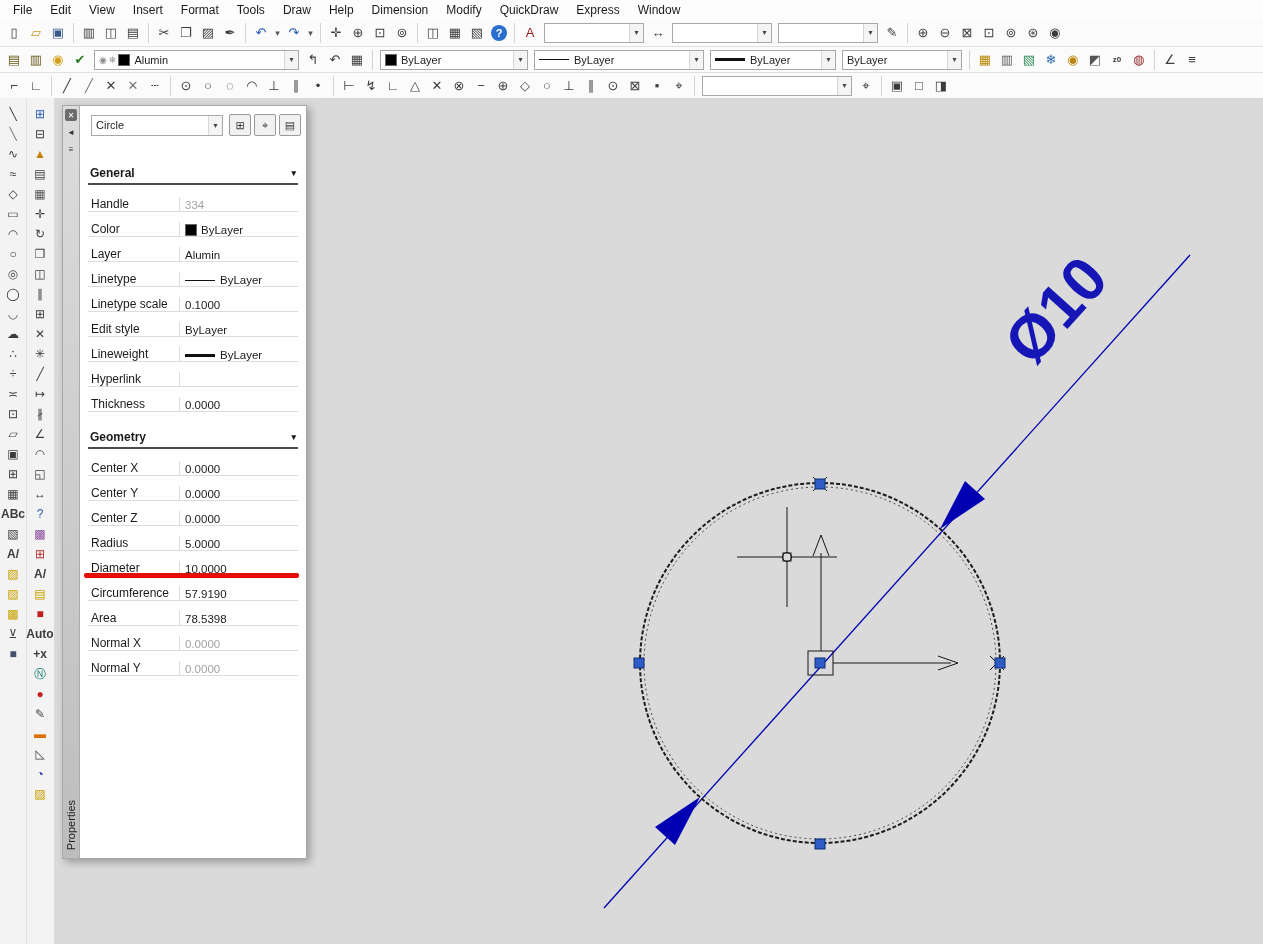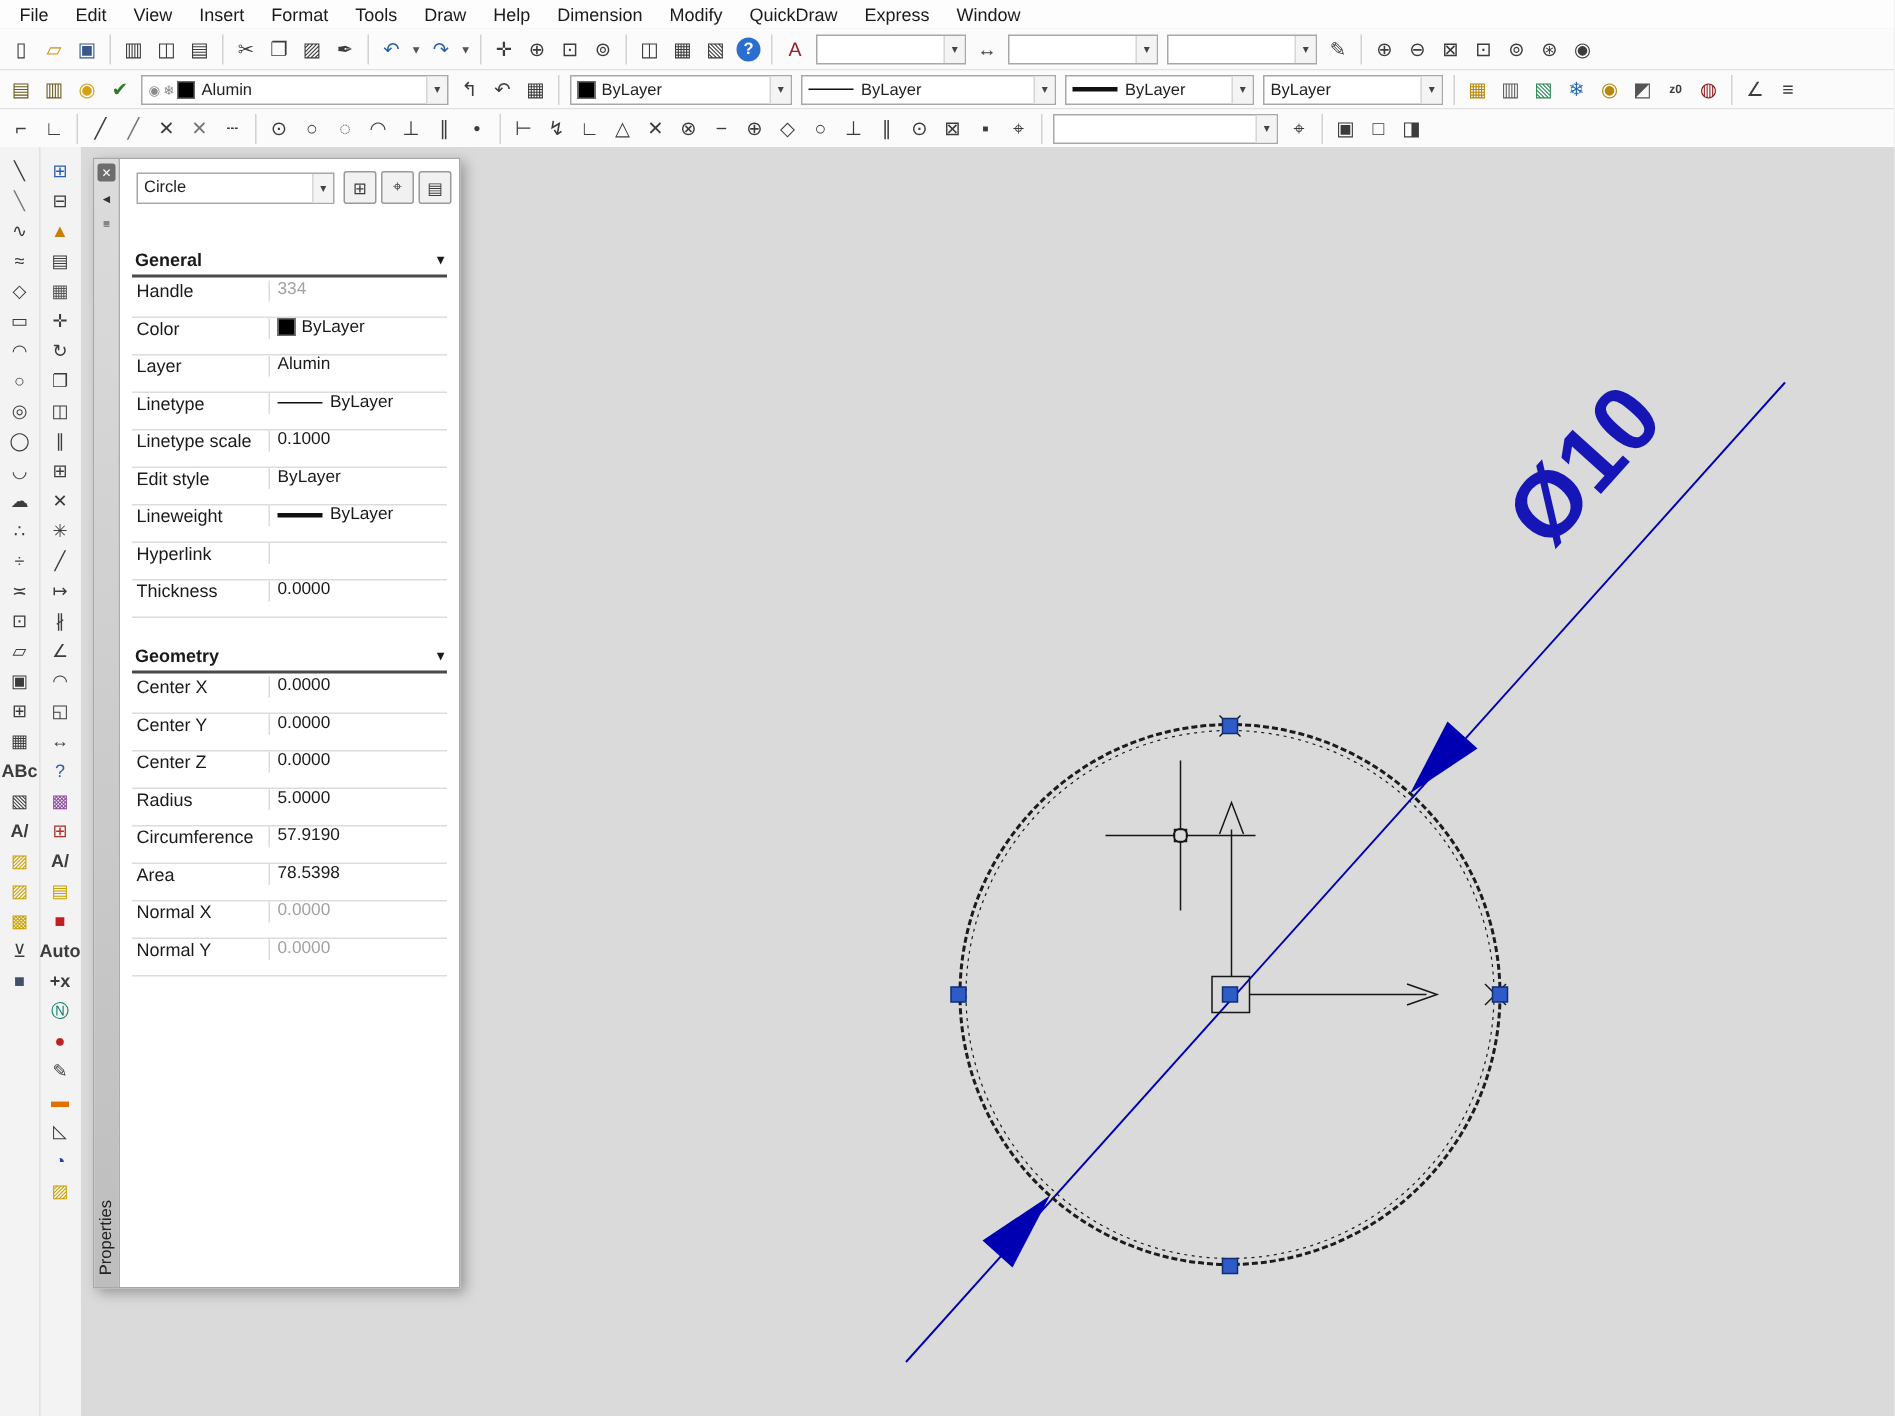--- a/index.html
+++ b/index.html
@@ -66,21 +66,21 @@
   .vtext{margin-top:auto;writing-mode:vertical-rl;transform:rotate(180deg);font-size:11px;color:#222;padding:8px 0;}
   .pbody{flex:1;padding:8px 8px 0 8px;display:flex;flex-direction:column;overflow:hidden;}
   .selector-row{display:flex;align-items:center;gap:3px;margin-bottom:28px;}
   .combo.sel{width:132px;height:21px;}
   .sel-btns{display:flex;gap:3px;}
   .sel-btns .tbtn{width:20px;height:20px;border:1px solid #9a9a9a;background:#f1f1f1;font-size:11px;}
   .phead{display:flex;justify-content:space-between;align-items:center;font-weight:bold;font-size:12px;
          border-bottom:2px solid #4a4a4a;padding:2px 2px 3px 2px;margin-bottom:2px;}
   .parrow{font-size:9px;}
   .psection + .psection{margin-top:16px;}
-  .prow{display:flex;height:25px;border-bottom:1px solid #dcdcdc;position:relative;align-items:flex-start;box-sizing:border-box;}
+  .prow{display:flex;height:25px;border-bottom:1px solid #dcdcdc;position:relative;align-items:flex-end;box-sizing:border-box;}
   .plabel{width:88px;display:flex;align-items:center;padding-left:3px;border-right:1px solid #dcdcdc;flex:none;}
   .pvalue{flex:1;display:flex;align-items:center;padding-left:5px;font-size:11.5px;}
   .pvalue.muted{color:#a2a2a2;}
   .prow.hl::after{content:"";position:absolute;left:-4px;right:-1px;bottom:-3px;height:5px;
                   background:#e50d00;border-radius:2px;z-index:4;}
 </style>
 </head>
 <body>
 
 <div id="menubar">
@@ -470,20 +470,26 @@
             <div class="pvalue">
               <span>0.0000</span>
             </div>
           </div>
           <div class="prow">
             <div class="plabel">Radius</div>
             <div class="pvalue">
               <span>5.0000</span>
             </div>
           </div>
+          <div class="prow hl">
+            <div class="plabel">Diameter</div>
+            <div class="pvalue">
+              <span>10.0000</span>
+            </div>
+          </div>
           <div class="prow">
             <div class="plabel">Circumference</div>
             <div class="pvalue">
               <span>57.9190</span>
             </div>
           </div>
           <div class="prow">
             <div class="plabel">Area</div>
             <div class="pvalue">
               <span>78.5398</span>

